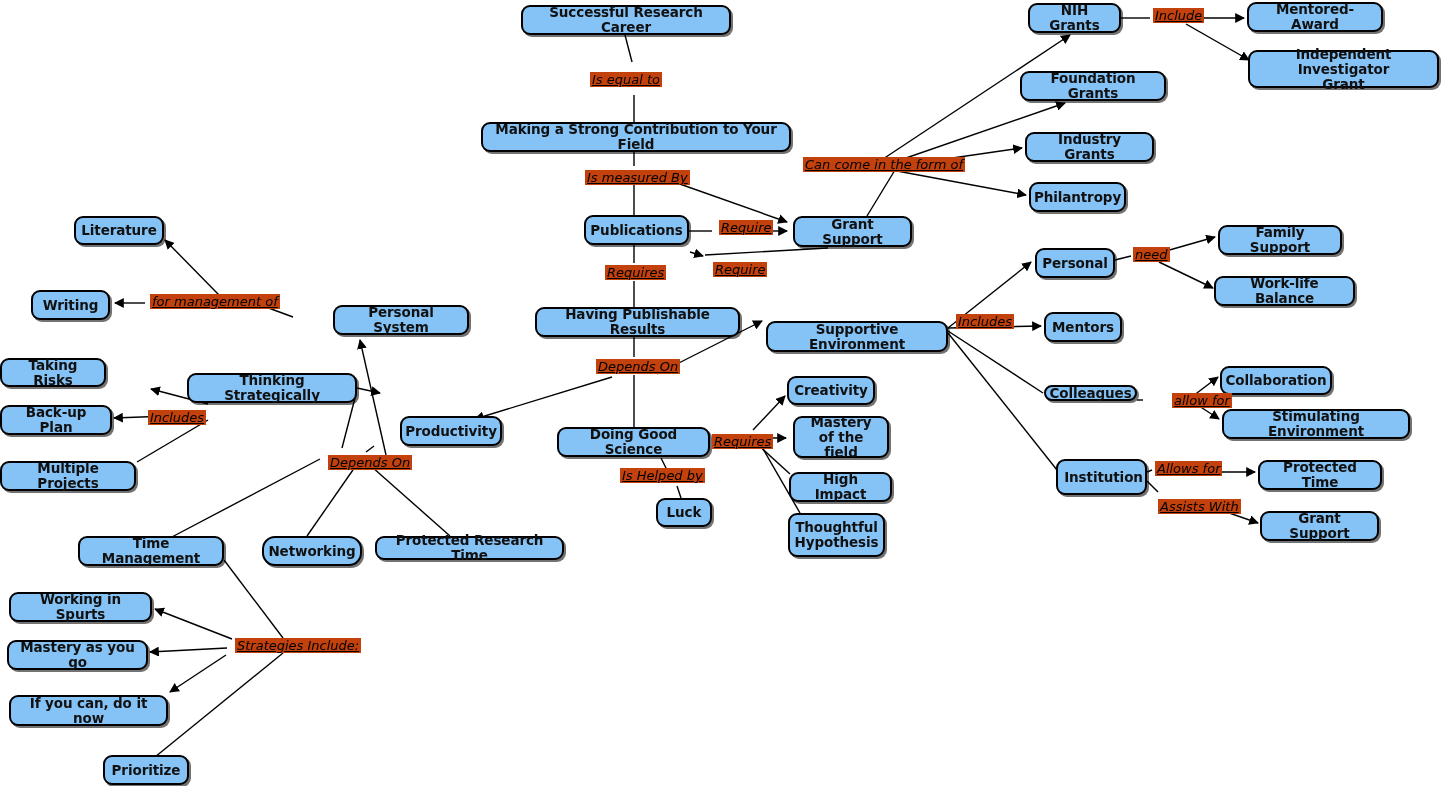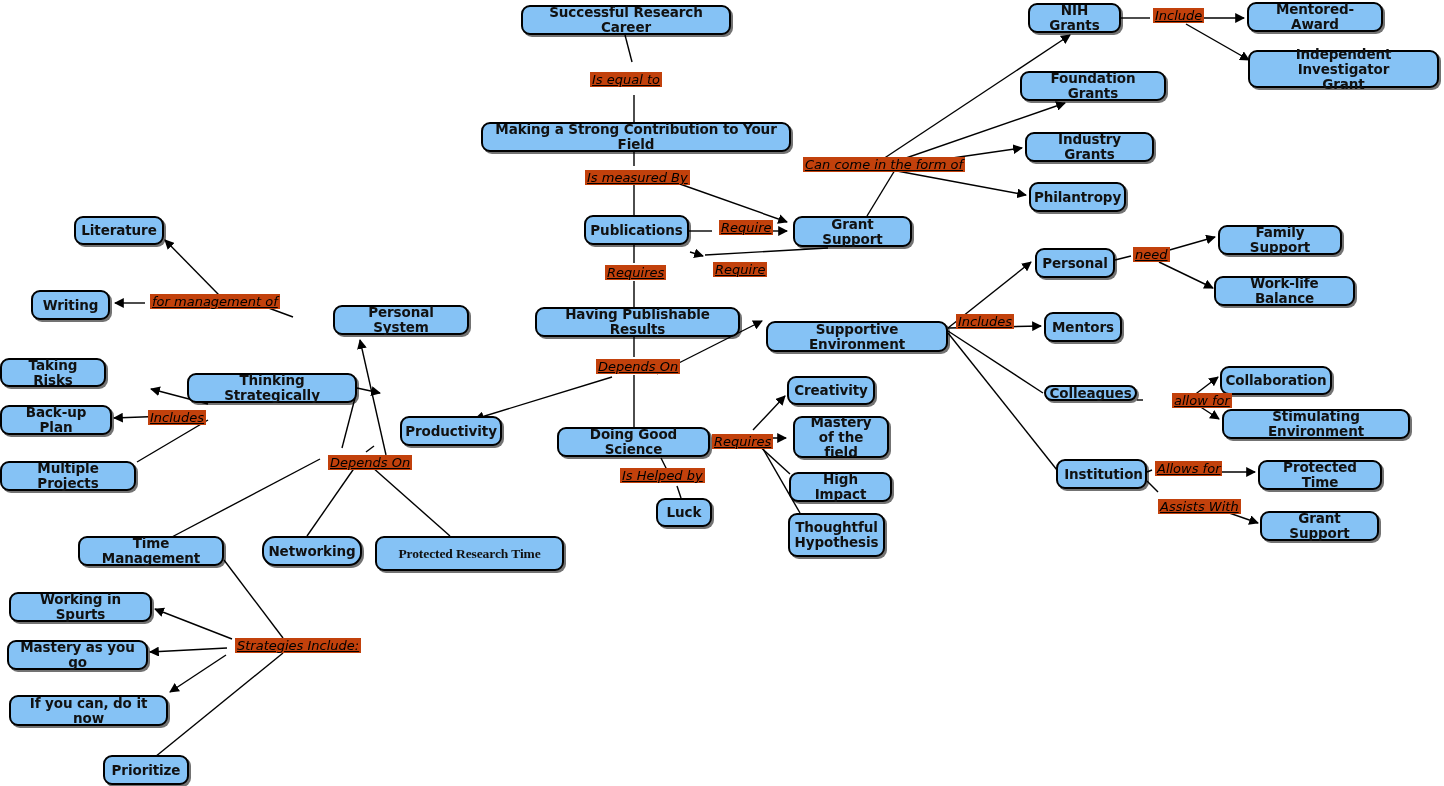--- a/index.html
+++ b/index.html
@@ -158,34 +158,34 @@
       <div class="node" style="left: 1247px; top: 2px; width: 136px; height: 30px;">Mentored-Award</div>
       <div class="node" style="left: 1248px; top: 50px; width: 191px; height: 38px;">Independent Investigator
 Grant</div>
       <div class="node" style="left: 1035px; top: 248px; width: 80px; height: 30px;">Personal</div>
       <div class="node" style="left: 1218px; top: 225px; width: 124px; height: 30px;">Family Support</div>
       <div class="node" style="left: 1214px; top: 276px; width: 141px; height: 30px;">Work-life Balance</div>
       <div class="node" style="left: 1044px; top: 312px; width: 78px; height: 30px;">Mentors</div>
       <div class="node" style="left: 1044px; top: 385px; width: 93px; height: 16px;">Colleagues</div>
       <div class="node" style="left: 1220px; top: 366px; width: 112px; height: 29px;">Collaboration</div>
       <div class="node" style="left: 1222px; top: 409px; width: 188px; height: 30px;">Stimulating Environment</div>
-      <div class="node" style="left: 1056px; top: 459px; width: 91px; height: 30px; padding-left: 12px;">Institution</div>
+      <div class="node" style="left: 1056px; top: 459px; width: 91px; height: 36px; padding-left: 12px;">Institution</div>
       <div class="node" style="left: 1258px; top: 460px; width: 124px; height: 30px;">Protected Time</div>
       <div class="node" style="left: 1260px; top: 511px; width: 119px; height: 30px;">Grant Support</div>
       <div class="node" style="left: 74px; top: 216px; width: 90px; height: 29px;">Literature</div>
       <div class="node" style="left: 31px; top: 290px; width: 79px; height: 30px;">Writing</div>
       <div class="node" style="left: 293px; top: 305px; width: 136px; height: 30px; margin-left: 40px;">Personal System</div>
       <div class="node" style="left: 0px; top: 358px; width: 106px; height: 29px;">Taking Risks</div>
       <div class="node" style="left: 0px; top: 405px; width: 112px; height: 30px;">Back-up Plan</div>
       <div class="node" style="left: 0px; top: 461px; width: 136px; height: 30px;">Multiple Projects</div>
       <div class="node" style="left: 187px; top: 373px; width: 170px; height: 30px;">Thinking Strategically</div>
       <div class="node" style="left: 400px; top: 416px; width: 102px; height: 30px;">Productivity</div>
       <div class="node" style="left: 78px; top: 536px; width: 146px; height: 30px;">Time Management</div>
       <div class="node" style="left: 262px; top: 536px; width: 100px; height: 30px; border-radius: 13px;">Networking</div>
-      <div class="node" style="left: 375px; top: 536px; width: 189px; height: 35px; font-family: Liberation Serif, serif;">Protected Research Time</div>
+      <div class="node" style="left: 375px; top: 536px; width: 189px; height: 24px;">Protected Research Time</div>
       <div class="node" style="left: 9px; top: 592px; width: 143px; height: 30px;">Working in Spurts</div>
       <div class="node" style="left: 7px; top: 640px; width: 141px; height: 30px;">Mastery as you go</div>
       <div class="node" style="left: 9px; top: 695px; width: 159px; height: 31px;">If you can, do it now</div>
       <div class="node" style="left: 103px; top: 755px; width: 86px; height: 30px;">Prioritize</div>
     </div>
   <div id="label-layer">
       <div class="link-label" style="left: 590px; top: 72px;">Is equal to</div>
       <div class="link-label" style="left: 585px; top: 170px;">Is measured By</div>
       <div class="link-label" style="left: 719px; top: 220px;">Require</div>
       <div class="link-label" style="left: 713px; top: 262px;">Require</div>

